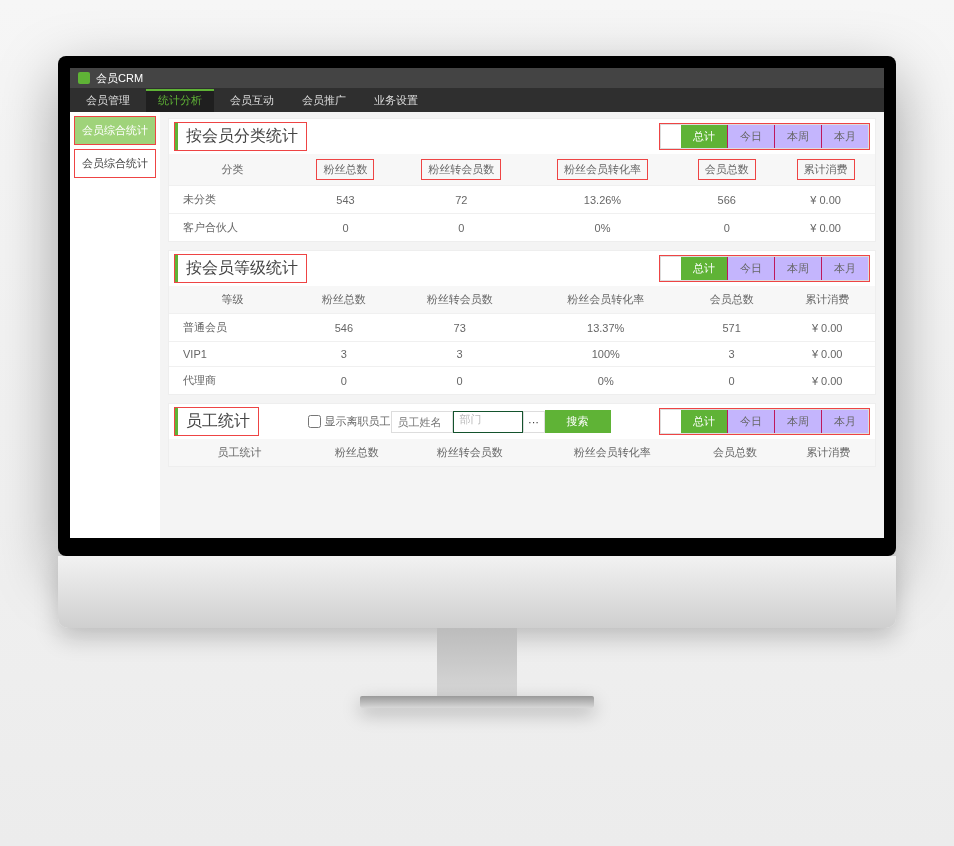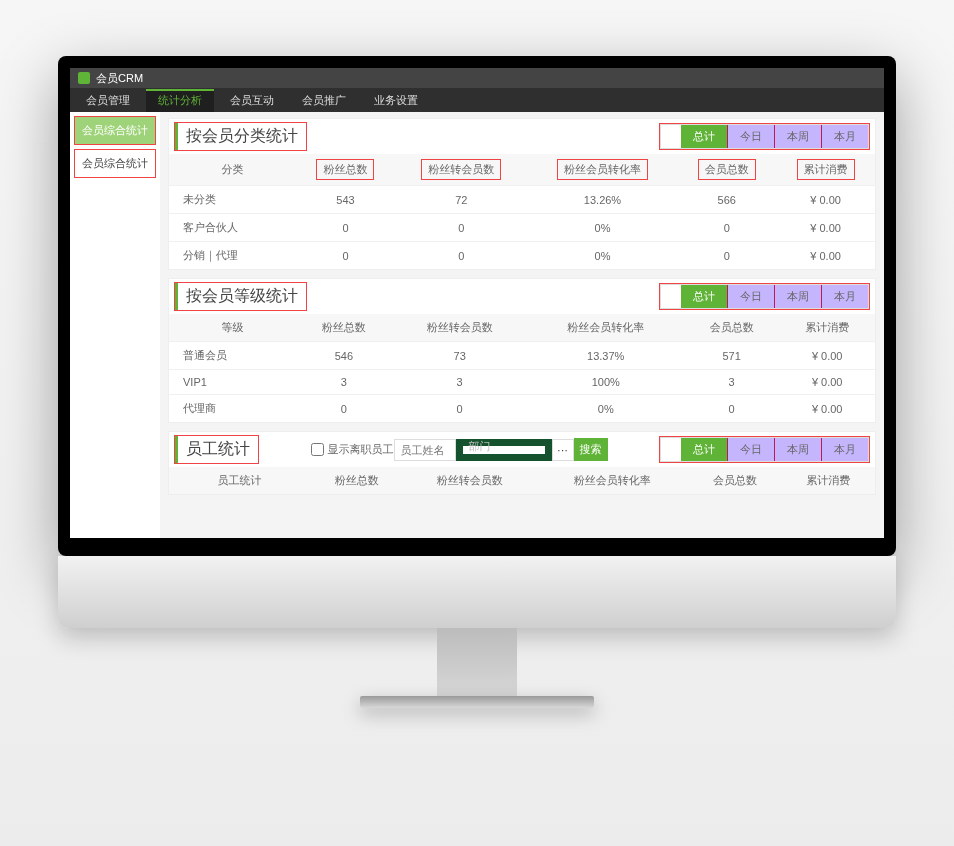--- a/index.html
+++ b/index.html
@@ -35,23 +35,23 @@
   .seg .btn.active { background:#5fb336; color:#fff; }
   table { width:100%; border-collapse:collapse; font-size:11px; color:#666;}
   thead tr { background:#f7f7f7; }
   th, td { padding:6px 4px; text-align:center; font-weight:normal; }
   tbody tr { border-top:1px solid #f0f0f0; }
   th .boxed { outline:1px solid #e44; padding:2px 6px; display:inline-block;}
   td.left { text-align:left; padding-left:14px; }
   .filter-row { display:flex; align-items:center; }
   .filter-row label { font-size:11px; color:#666; display:flex;align-items:center;gap:4px;}
   .filter-row input[type=text] { height:22px; width:62px; border:1px solid #ddd; padding:0 6px; font-size:11px;}
-  .filter-row .dept { height:22px; width:96px; border:7px solid #14532d; font-size:11px; display:flex;align-items:flex-end;justify-content:space-between;padding:0 6px;color:#bbb;}
+  .filter-row .dept { height:22px; width:70px; border:1px solid #14532d; font-size:11px; display:flex;align-items:flex-start;justify-content:space-between;padding:0 6px;color:#bbb;}
   .filter-row .more { height:22px; width:22px; border:1px solid #ddd; display:flex;align-items:center;justify-content:center; cursor:pointer; color:#333;}
-  .filter-row .search { background:#5fb336;color:#fff;padding:4px 6px;border:none;font-size:11px;cursor:pointer;}
+  .filter-row .search { background:#5fb336;color:#fff;padding:4px 22px;border:none;font-size:11px;cursor:pointer;}
   .panel3 .panel-title { outline:1px solid #e44; }
 </style>
 </head>
 <body>
 
 <div class="stage">
   <div class="monitor">
     <div class="bezel">
       <div class="app">
 
@@ -101,28 +101,20 @@
                     <tr>
                       <td class="left">未分类</td>
                       <td>543</td>
                       <td>72</td>
                       <td>13.26%</td>
                       <td>566</td>
                       <td>¥ 0.00</td>
                     </tr>
                     <tr>
                       <td class="left">客户合伙人</td>
-                      <td>0</td>
-                      <td>0</td>
-                      <td>0%</td>
-                      <td>0</td>
-                      <td>¥ 0.00</td>
-                    </tr>
-                    <tr>
-                      <td class="left">分销｜代理</td>
                       <td>0</td>
                       <td>0</td>
                       <td>0%</td>
                       <td>0</td>
                       <td>¥ 0.00</td>
                     </tr>
                   </tbody>
               </table>
             </div>
 

